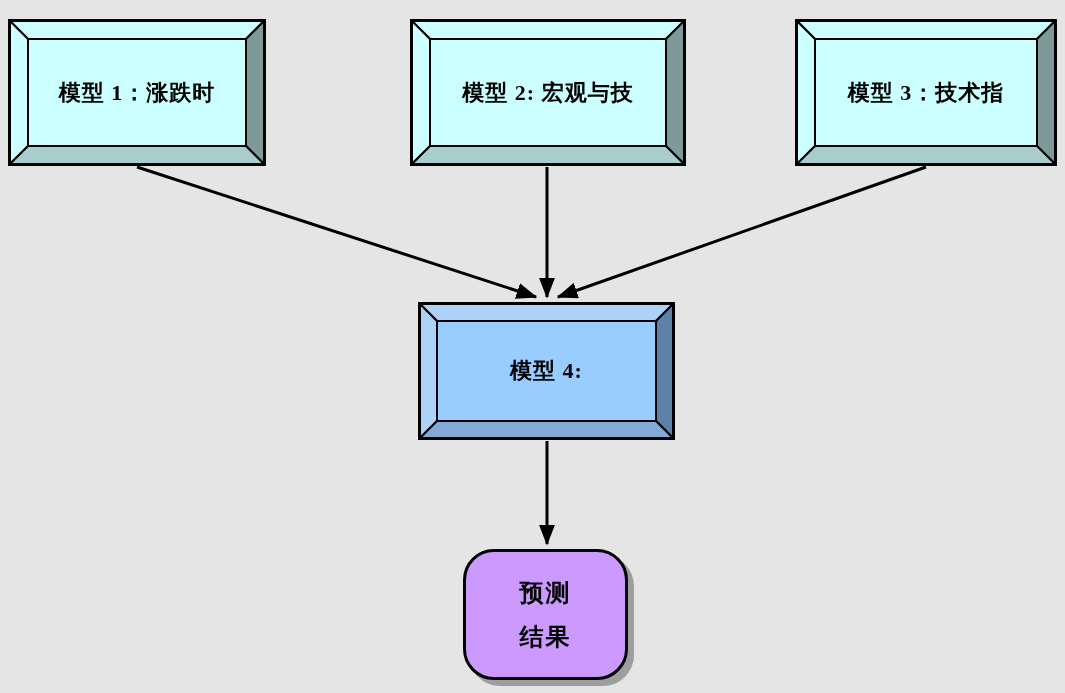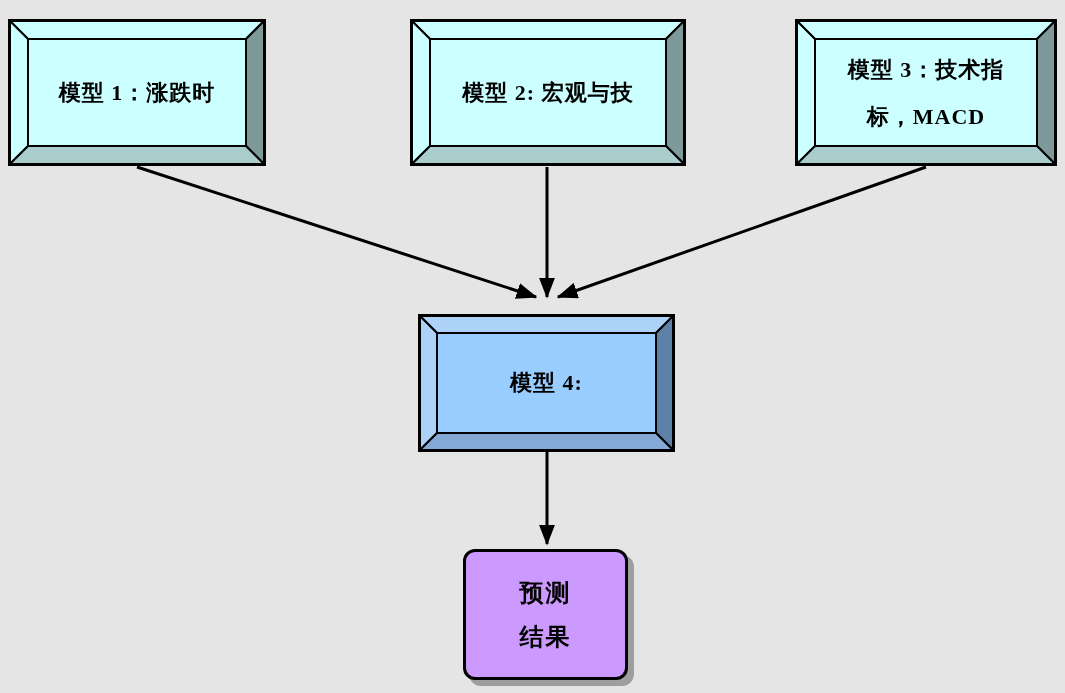--- a/index.html
+++ b/index.html
@@ -16,21 +16,21 @@
   .node-label{
     position:absolute;
     display:flex;flex-direction:column;justify-content:center;align-items:center;
     text-align:center;
     font-weight:bold;color:#000;
     font-size:22px;line-height:47px;letter-spacing:1px;
     white-space:nowrap;
   }
   .result-node{
     position:absolute;left:463px;top:549px;width:165px;height:131px;
-    border:3px solid #000;border-radius:12px;
+    border:3px solid #000;border-radius:31px;
     box-sizing:border-box;
     box-shadow:6px 6px 0 #9e9e9e;
     display:flex;flex-direction:column;justify-content:center;align-items:center;
     font-weight:bold;font-size:24px;line-height:44px;color:#000;
     letter-spacing:2px;
   }
   .face{stroke:#000;stroke-width:2;stroke-linejoin:miter;}
   .outline{fill:none;stroke:#000;stroke-width:3;}
   .edge-line{stroke:#000;stroke-width:3;fill:none;}
 </style>
@@ -83,25 +83,24 @@
     <svg width="262" height="147" viewBox="0 0 262 147">
       <polygon class="face" points="0,0 262,0 242,20 20,20" fill="#ccffff"></polygon>
       <polygon class="face" points="0,0 20,20 20,127 0,147" fill="#ccffff"></polygon>
       <polygon class="face" points="262,0 262,147 242,127 242,20" fill="#7e9999"></polygon>
       <polygon class="face" points="0,147 262,147 242,127 20,127" fill="#a9cccc"></polygon>
       <rect class="face" x="20" y="20" width="222" height="107" fill="#ccffff"></rect>
       <rect class="outline" x="1.5" y="1.5" width="259" height="144"></rect>
     </svg>
     <div class="node-label" style="left:20px;top:20px;width:222px;height:107px;">
       <span>模型 3：技术指</span>
-      <span>标，MACD</span>
     </div>
   </div>
 
-  <div class="node3d" style="left:418px;top:314px;width:257px;height:138px;">
+  <div class="node3d" style="left:418px;top:302px;width:257px;height:138px;">
     <svg width="257" height="138" viewBox="0 0 257 138">
       <polygon class="face" points="0,0 257,0 238,19 19,19" fill="#acd2f8"></polygon>
       <polygon class="face" points="0,0 19,19 19,119 0,138" fill="#acd2f8"></polygon>
       <polygon class="face" points="257,0 257,138 238,119 238,19" fill="#5e81a8"></polygon>
       <polygon class="face" points="0,138 257,138 238,119 19,119" fill="#84a9d6"></polygon>
       <rect class="face" x="19" y="19" width="219" height="100" fill="#99ccff"></rect>
       <rect class="outline" x="1.5" y="1.5" width="254" height="135"></rect>
     </svg>
     <div class="node-label" style="left:19px;top:19px;width:219px;height:100px;line-height:46px;">
       <span>模型 4:</span>

